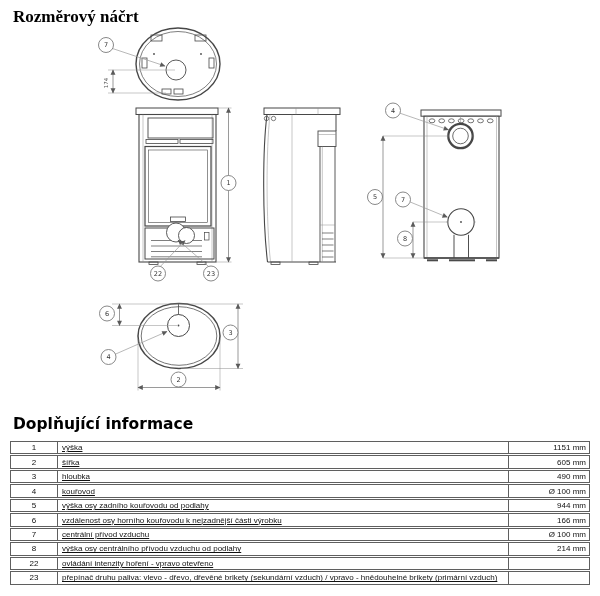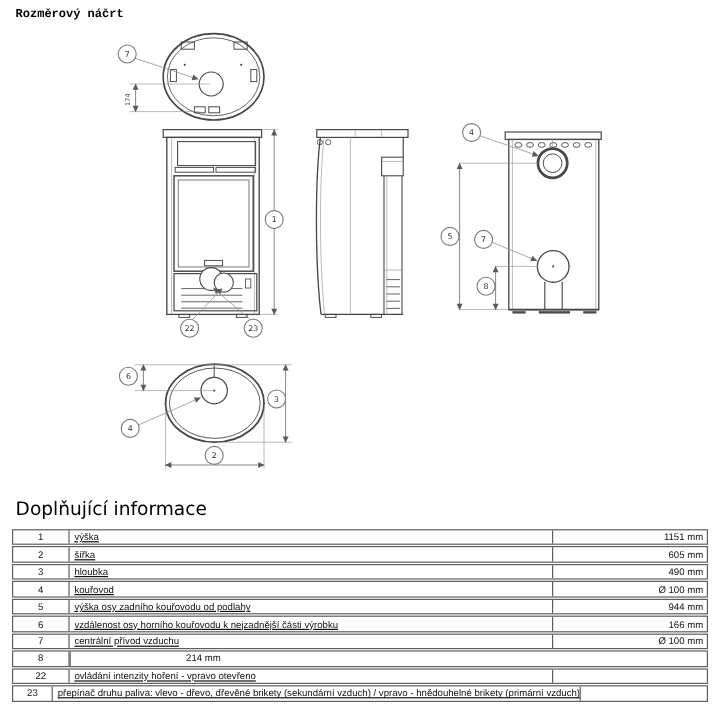--- a/index.html
+++ b/index.html
@@ -1,40 +1,40 @@
 <!DOCTYPE html>
 <html><head>
 <meta charset="utf-8">
 <style>
   html,body{margin:0;padding:0;background:#fff;}
   .page{position:relative;width:600px;height:596px;background:#fff;overflow:hidden;
         font-family:"Liberation Sans",sans-serif;}
-  .h1{position:absolute;left:13px;top:7px;font-weight:bold;font-size:10px;color:#000;
-      font-family:Liberation Mono, monospace;}
-  .h2{position:absolute;left:13px;top:415px;font-weight:normal;font-size:15.5px;color:#000;
+  .h1{position:absolute;left:13px;top:7px;font-weight:bold;font-size:17px;color:#000;
+      font-family:Liberation Serif, serif;}
+  .h2{position:absolute;left:13px;top:415px;font-weight:bold;font-size:15.5px;color:#000;
       font-family:"DejaVu Sans","Liberation Sans",sans-serif;}
   svg.draw{position:absolute;left:0;top:0;}
   svg text{font-family:"DejaVu Sans","Liberation Sans",sans-serif;}
   .ln{stroke:#474747;fill:none;}
   .lnw{stroke:#474747;fill:#fff;}
   .thin{stroke:#8c8c8c;stroke-width:.5;fill:none;}
   .dim{stroke:#6e6e6e;stroke-width:.7;fill:none;}
   .leader{stroke:#999;stroke-width:.7;fill:none;}
   .co{fill:#fff;stroke:#7a7a7a;stroke-width:.9;}
   .co-t{font-size:6.5px;fill:#333;text-anchor:middle;}
   .dim-t{font-size:5.5px;fill:#555;text-anchor:middle;}
   .dot{fill:#4a4a4a;stroke:none;}
   .info-table{position:absolute;left:10px;top:441px;width:580px;}
   .t-row{display:flex;align-items:stretch;height:13.2px;margin-bottom:1.3px;
          border:1px solid #5f5f5f;background:#fff;box-sizing:border-box;
          font-size:8px;color:#111;}
   .t-num{width:46px;border-right:1px solid #5f5f5f;display:flex;align-items:center;justify-content:center;}
   .t-desc{flex:1;display:flex;align-items:center;padding-left:4px;white-space:nowrap;text-decoration:underline;}
   .t-val{width:77px;border-left:1px solid #5f5f5f;display:flex;align-items:center;
-         justify-content:flex-end;padding-right:3px;white-space:nowrap;padding-left:48px;}
+         justify-content:flex-end;padding-right:3px;white-space:nowrap;}
 </style>
 </head>
 <body>
 
 <div class="page">
 
   <div class="h1">Rozměrový náčrt</div>
 
   <svg class="draw" width="600" height="410" viewBox="0 0 600 410">
     <defs>
@@ -263,20 +263,21 @@
       <div class="t-desc">vzdálenost osy horního kouřovodu k nejzadnější části výrobku</div>
       <div class="t-val">166 mm</div>
     </div>
     <div class="t-row">
       <div class="t-num">7</div>
       <div class="t-desc">centrální přívod vzduchu</div>
       <div class="t-val">Ø 100 mm</div>
     </div>
     <div class="t-row">
       <div class="t-num">8</div>
+      <div class="t-desc">výška osy centrálního přívodu vzduchu od podlahy</div>
       <div class="t-val">214 mm</div>
     </div>
     <div class="t-row">
       <div class="t-num">22</div>
       <div class="t-desc">ovládání intenzity hoření - vpravo otevřeno</div>
       <div class="t-val"></div>
     </div>
     <div class="t-row">
       <div class="t-num">23</div>
       <div class="t-desc">přepínač druhu paliva: vlevo - dřevo, dřevěné brikety (sekundární vzduch) / vpravo - hnědouhelné brikety (primární vzduch)</div>

